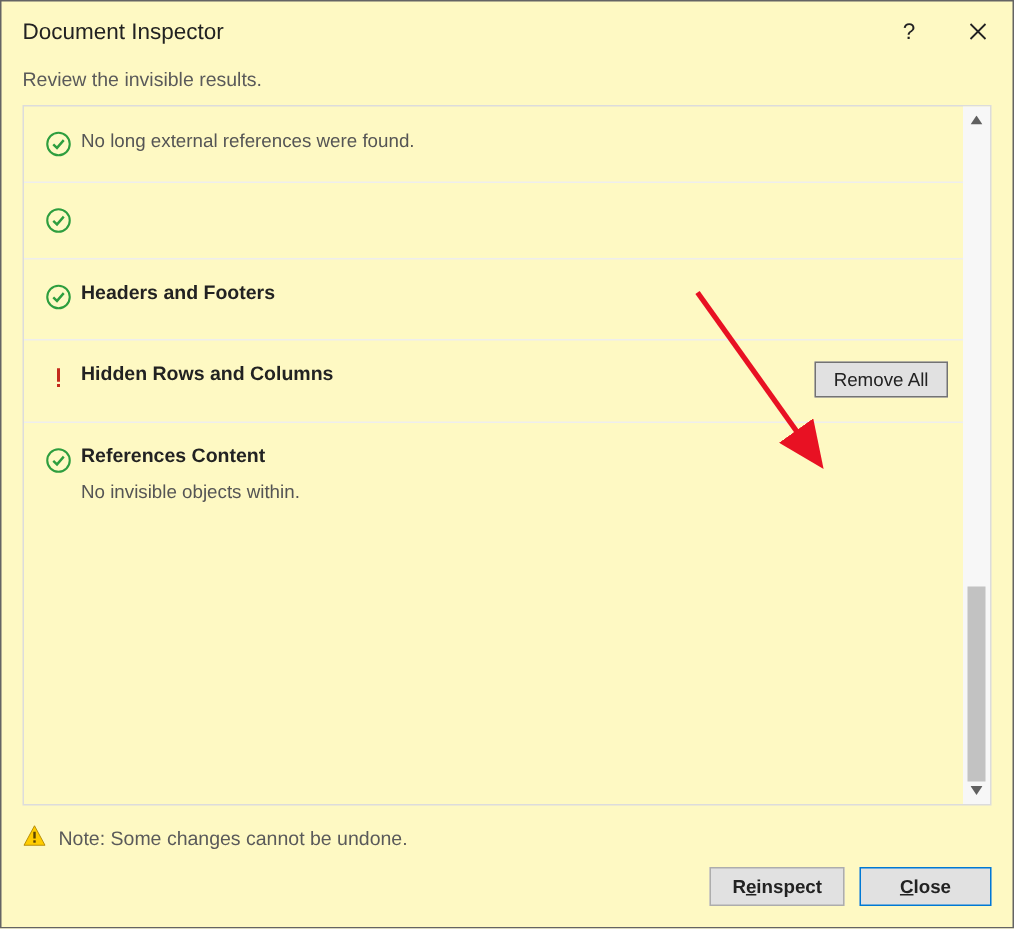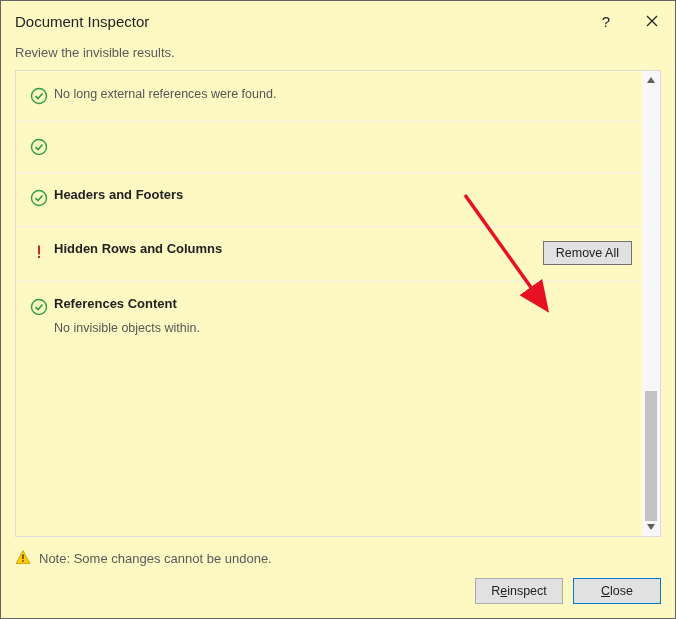--- a/index.html
+++ b/index.html
@@ -151,20 +151,21 @@
     }
     .btn-footer {
       min-width: 88px;
       padding: 5px 14px;
       background: #e1e1e1;
       border: 1px solid #adadad;
       font-family: inherit;
       font-size: 12.5px;
       color: #222;
       cursor: pointer;
+      font-weight: bold;
     }
     .btn-footer.primary {
       border: 1px solid #0078d4;
     }
     .u {
       text-decoration: underline;
     }
     .arrow-overlay {
       position: absolute;
       pointer-events: none;

